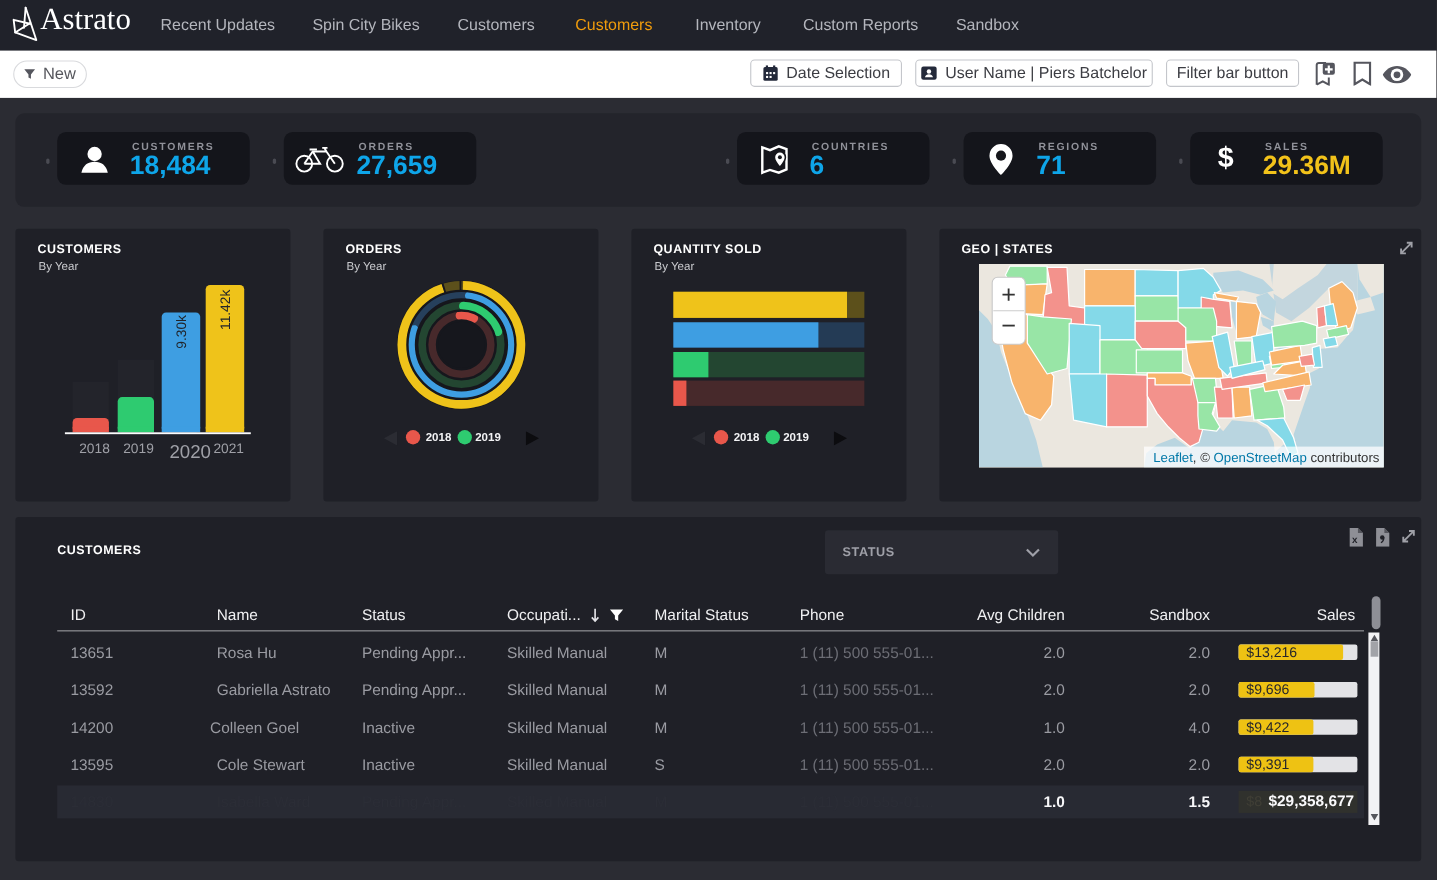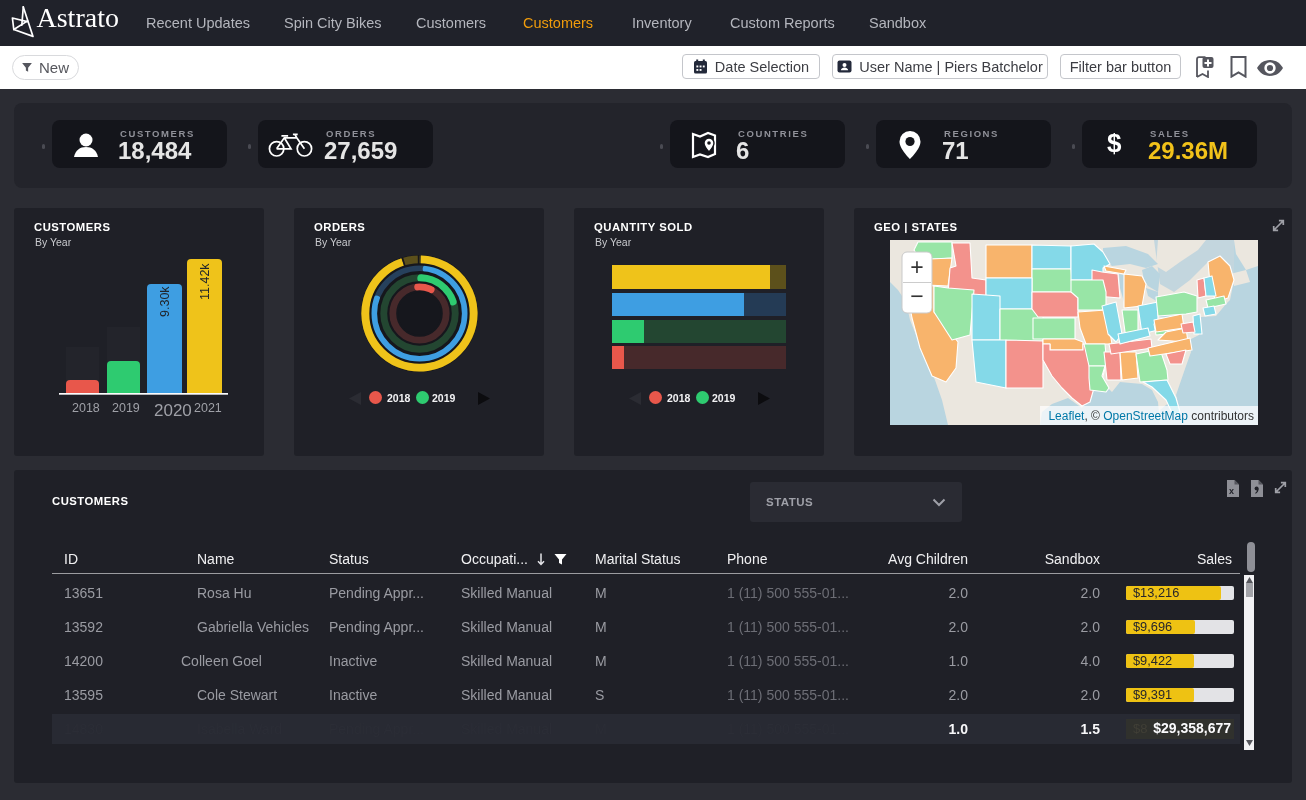--- a/index.html
+++ b/index.html
@@ -17,21 +17,21 @@
   .pill { left:12px; top:9px; height:25px; border:1px solid #d9dadd; border-radius:13px;
           display:flex; align-items:center; padding:0 9px 0 8px; color:#55565c; font-size:15px; }
   .tbtn { top:8px; height:25px; border:1px solid #c4c6cb; border-radius:4px; background:#fff;
           display:flex; align-items:center; justify-content:center; color:#3c3d43; font-size:14.5px; }
 
   
   .kpi-panel { left:14px; top:103px; width:1278px; height:85px; background:#23242b; border-radius:8px; }
   .kpi-card { top:17px; width:175px; height:48px; background:#14151b; border-radius:8px; }
   .kpi-dash { width:3px; height:5px; background:#4a4b53; border-radius:2px; top:24px; }
   .kpi-label { left:68px; top:8px; font-size:9.5px; font-weight:bold; letter-spacing:1.6px; color:#909199; }
-  .kpi-value { left:66px; top:17px; font-size:24px; font-weight:bold; color:#e5e5e5; letter-spacing:0px; }
+  .kpi-value { left:66px; top:17px; font-size:24px; font-weight:bold; color:#0ea5e9; letter-spacing:0px; }
 
   .card { background:#1f2027; border-radius:3px; top:208px; height:248px; }
   .card-title { left:20px; top:13px; font-size:11.3px; font-weight:bold; color:#fff; letter-spacing:0.5px; }
   .card-sub { left:21px; top:28px; font-size:10.5px; color:#c9cace; }
 
   .legend { top:181px; font-size:10.5px; font-weight:bold; color:#f2f2f4; }
 
   
   .tbl-panel { left:14px; top:470px; width:1278px; height:313px; background:#1f2027; border-radius:3px; }
   .tbl-label { left:38px; top:25px; font-size:11.3px; font-weight:bold; color:#fff; letter-spacing:0.5px; }
@@ -362,32 +362,32 @@
   <div class="abs row-text" style="left:315px;top:114.5px">Pending Appr...</div>
   <div class="abs row-text" style="left:447px;top:114.5px">Skilled Manual</div>
   <div class="abs row-text" style="left:581px;top:114.5px">M</div>
   <div class="abs row-text" style="left:713px;top:114.5px;color:#6c6d75">1 (11) 500 555-01...</div>
   <div class="abs row-text" style="left:754px;top:114.5px;width:200px;text-align:right">2.0</div>
   <div class="abs row-text" style="left:886px;top:114.5px;width:200px;text-align:right">2.0</div>
   <div class="abs" style="left:1112px;top:115.5px;width:108px;height:14px;border-radius:2px;background:#e3e3e6"></div>
   <div class="abs" style="left:1112px;top:115.5px;width:95px;height:14px;border-radius:2px;background:#eec213"></div>
   <div class="abs" style="left:1119px;top:115.0px;font-size:12.8px;color:#26262b">$13,216</div>
   <div class="abs row-text" style="left:50px;top:148.5px">13592</div>
-  <div class="abs row-text" style="left:183px;top:148.5px">Gabriella Vehicles</div>
+  <div class="abs row-text" style="left:183px;top:148.5px">Gabriella Astrato</div>
   <div class="abs row-text" style="left:315px;top:148.5px">Pending Appr...</div>
   <div class="abs row-text" style="left:447px;top:148.5px">Skilled Manual</div>
   <div class="abs row-text" style="left:581px;top:148.5px">M</div>
   <div class="abs row-text" style="left:713px;top:148.5px;color:#6c6d75">1 (11) 500 555-01...</div>
   <div class="abs row-text" style="left:754px;top:148.5px;width:200px;text-align:right">2.0</div>
   <div class="abs row-text" style="left:886px;top:148.5px;width:200px;text-align:right">2.0</div>
   <div class="abs" style="left:1112px;top:149.5px;width:108px;height:14px;border-radius:2px;background:#e3e3e6"></div>
   <div class="abs" style="left:1112px;top:149.5px;width:69px;height:14px;border-radius:2px;background:#eec213"></div>
   <div class="abs" style="left:1119px;top:149.0px;font-size:12.8px;color:#26262b">$9,696</div>
   <div class="abs row-text" style="left:50px;top:182.5px">14200</div>
-  <div class="abs row-text" style="left:167px;top:182.5px">Colleen Goel</div>
+  <div class="abs row-text" style="left:177px;top:182.5px">Colleen Goel</div>
   <div class="abs row-text" style="left:315px;top:182.5px">Inactive</div>
   <div class="abs row-text" style="left:447px;top:182.5px">Skilled Manual</div>
   <div class="abs row-text" style="left:581px;top:182.5px">M</div>
   <div class="abs row-text" style="left:713px;top:182.5px;color:#6c6d75">1 (11) 500 555-01...</div>
   <div class="abs row-text" style="left:754px;top:182.5px;width:200px;text-align:right">1.0</div>
   <div class="abs row-text" style="left:886px;top:182.5px;width:200px;text-align:right">4.0</div>
   <div class="abs" style="left:1112px;top:183.5px;width:108px;height:14px;border-radius:2px;background:#e3e3e6"></div>
   <div class="abs" style="left:1112px;top:183.5px;width:68px;height:14px;border-radius:2px;background:#eec213"></div>
   <div class="abs" style="left:1119px;top:183.0px;font-size:12.8px;color:#26262b">$9,422</div>
   <div class="abs row-text" style="left:50px;top:216.5px">13595</div>

